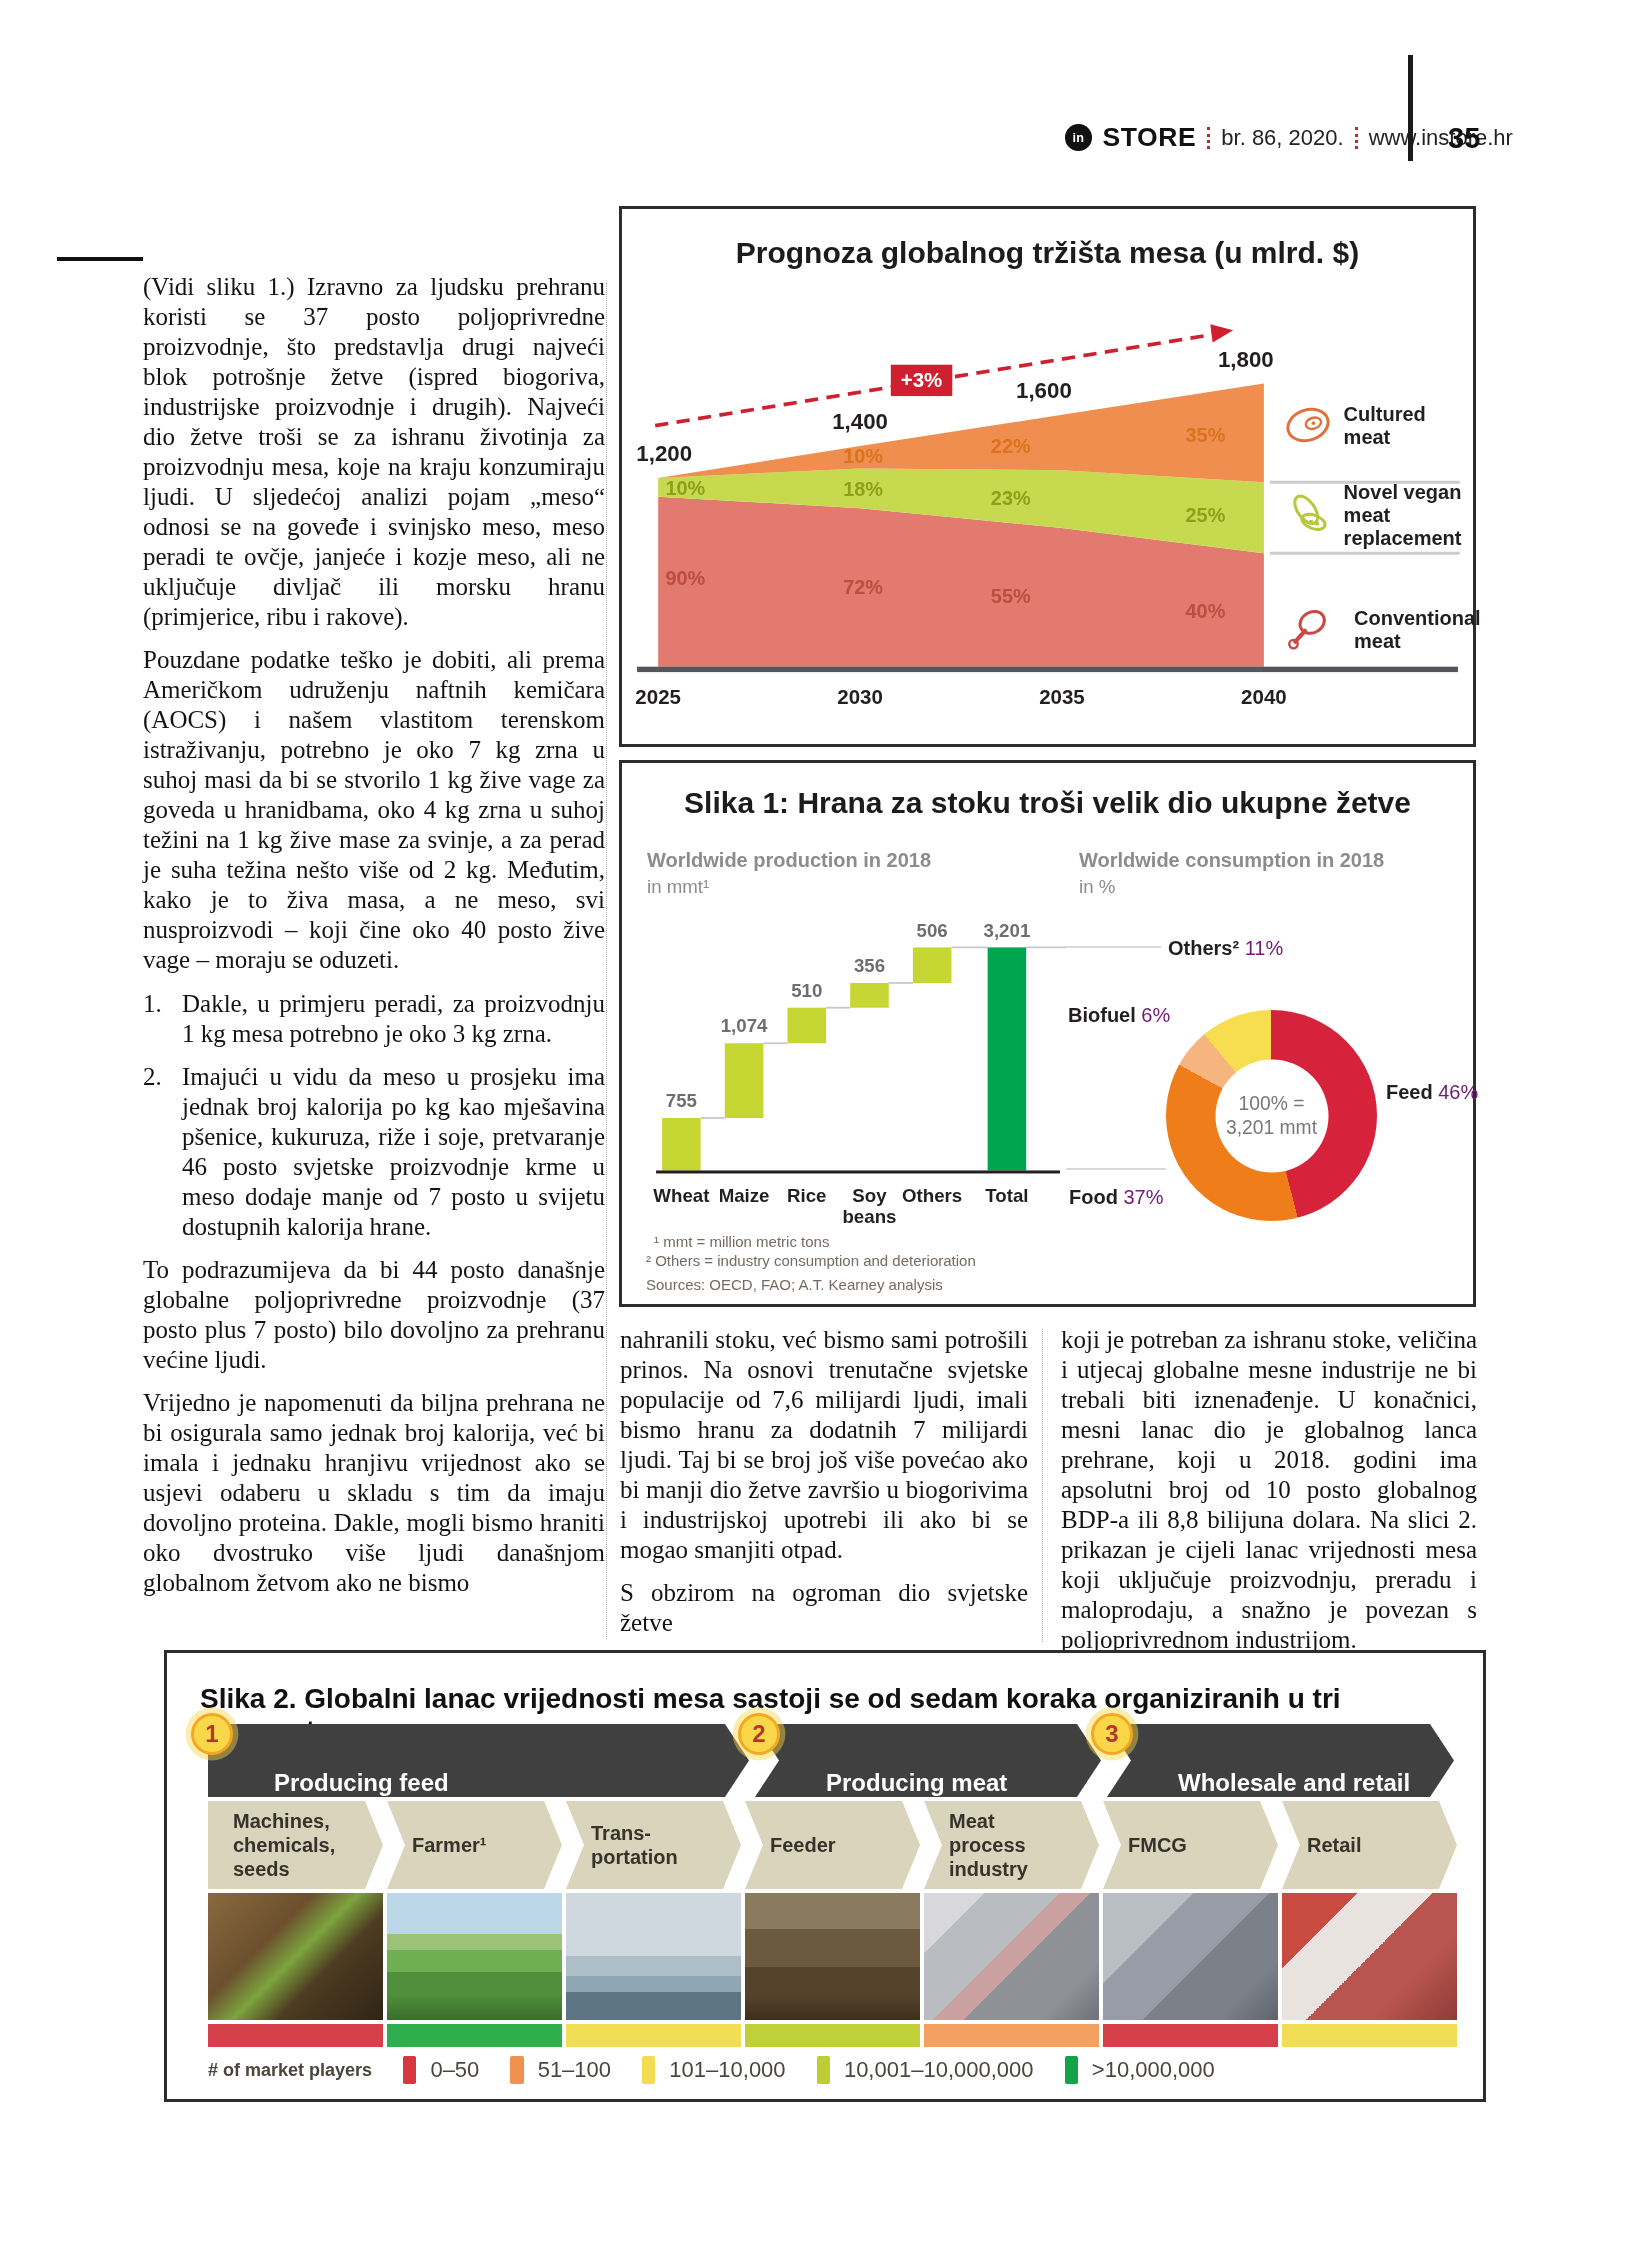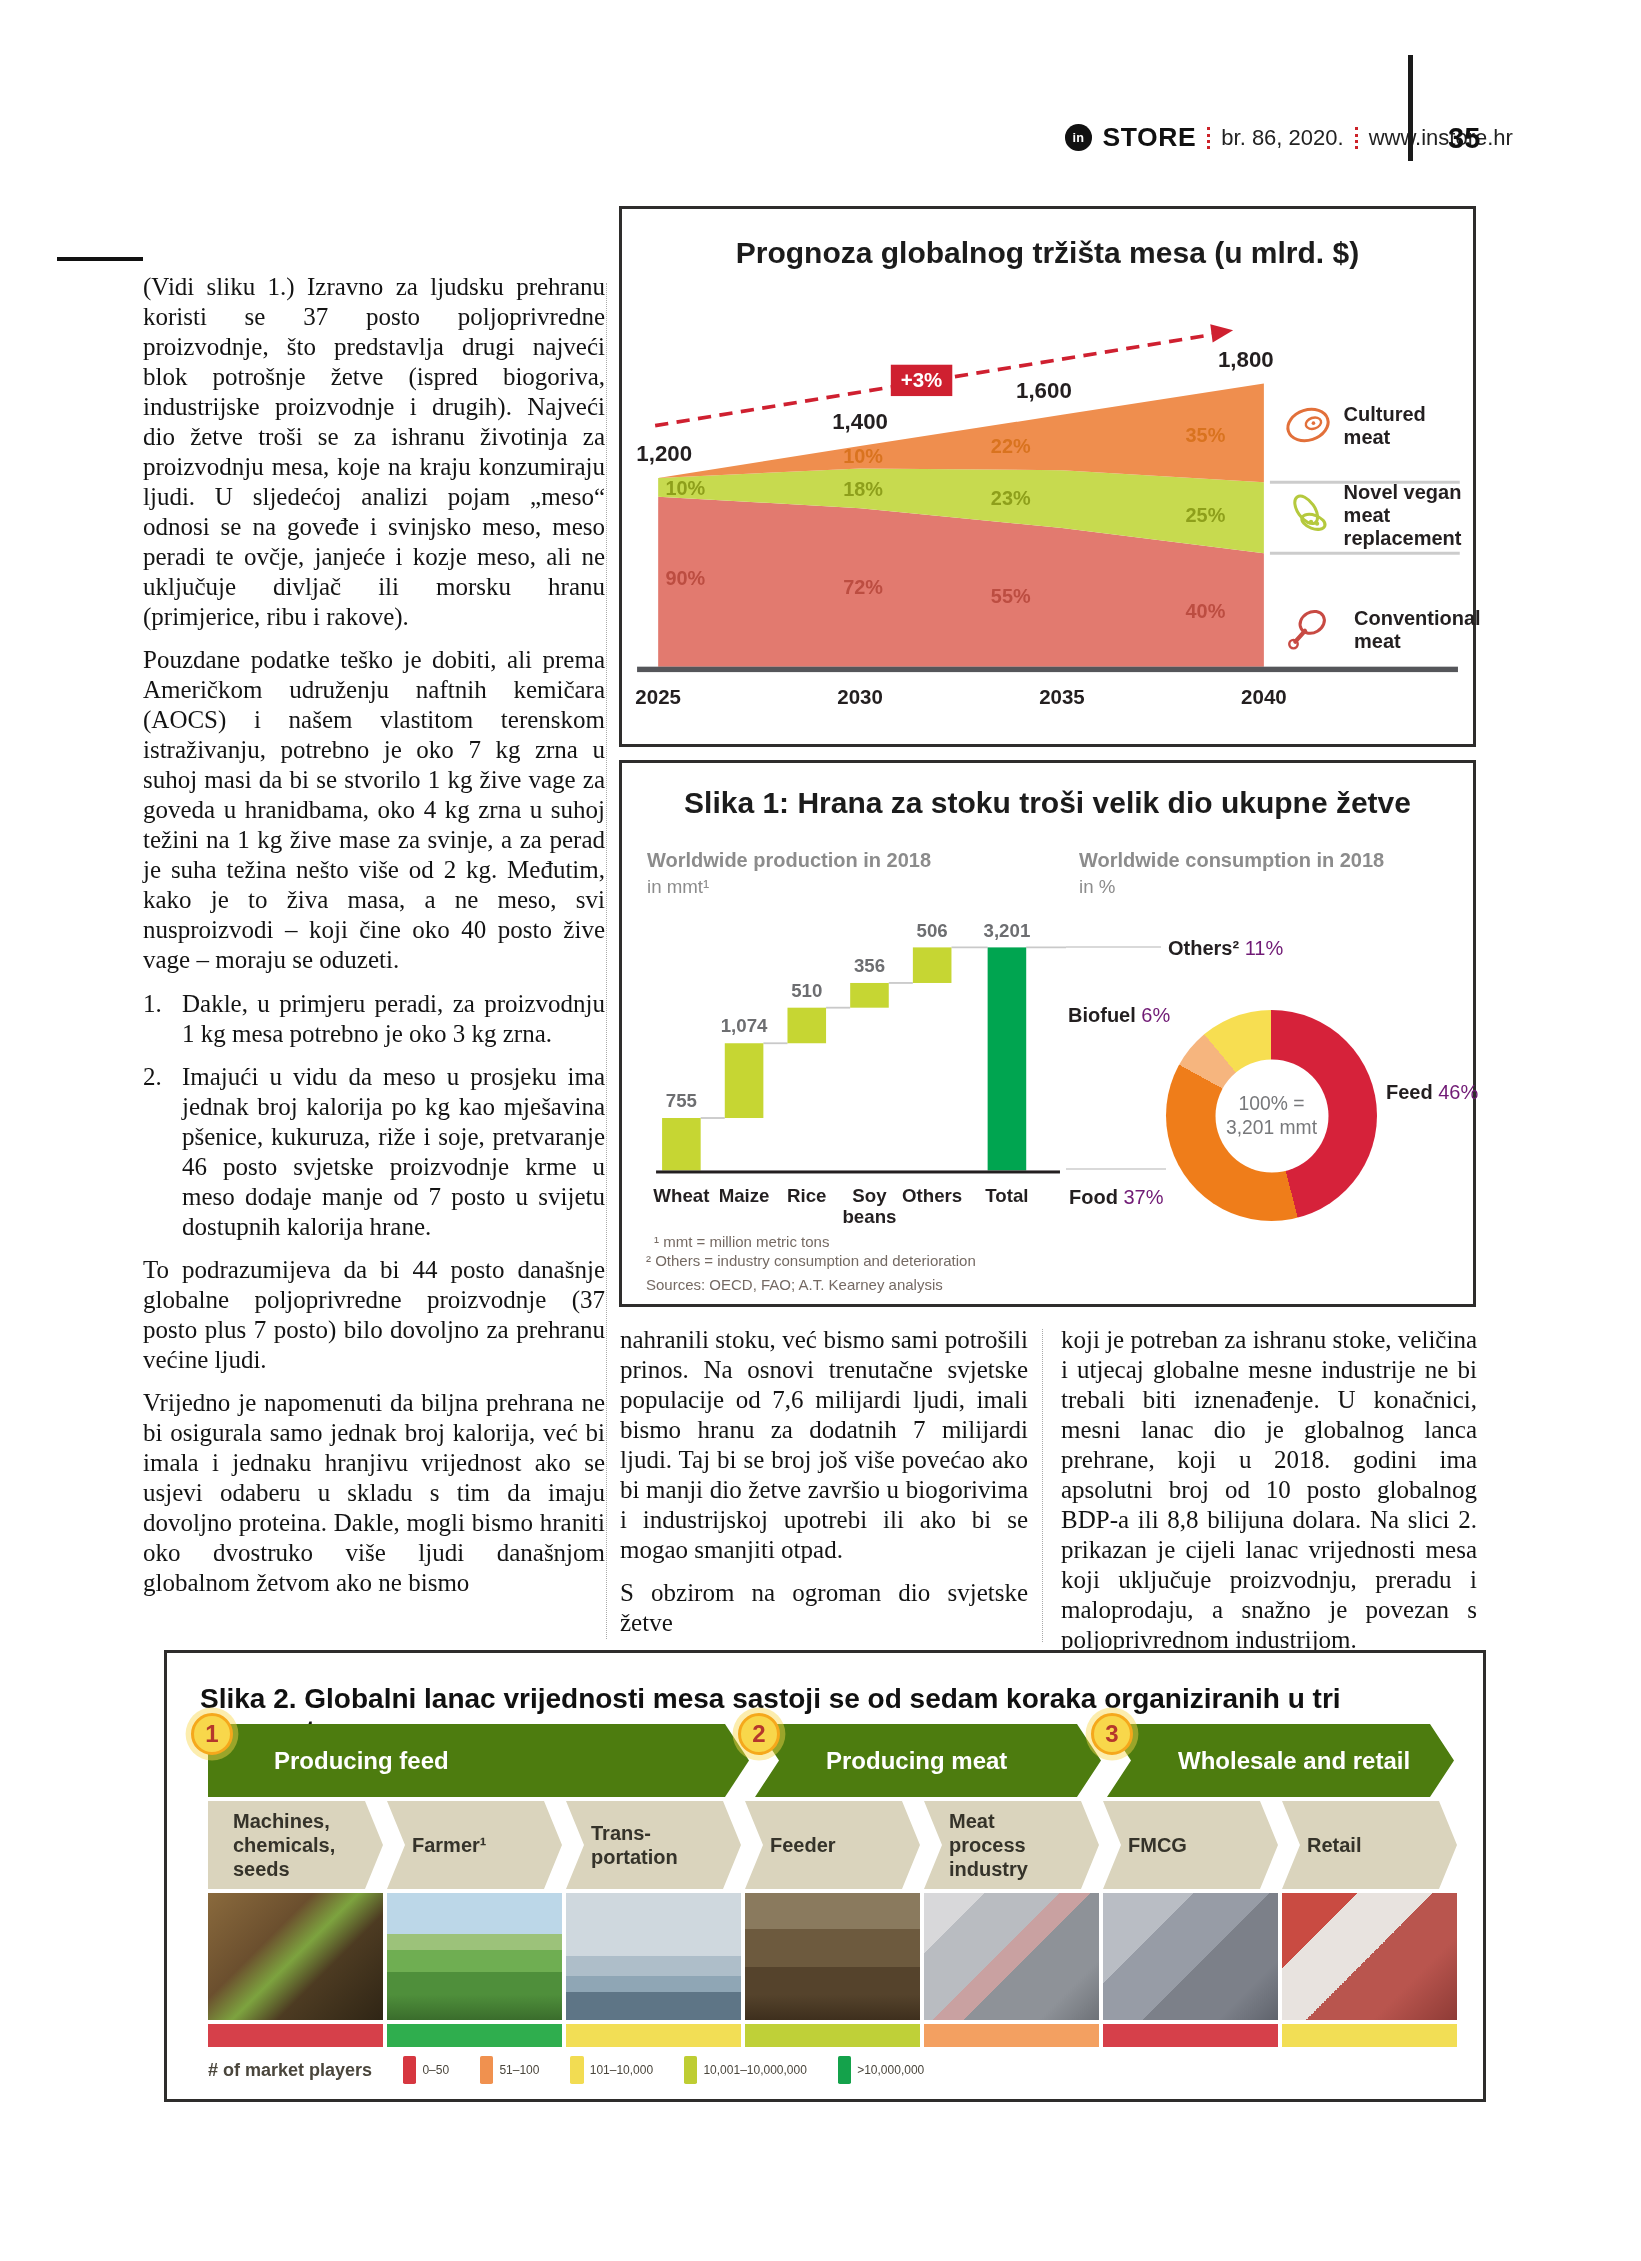--- a/index.html
+++ b/index.html
@@ -42,21 +42,21 @@
      font-family:"Liberation Sans",sans-serif;font-size:19.3px;color:#77787b;line-height:24px;}
   .dlabel{font-family:"Liberation Sans",sans-serif;font-size:20px;white-space:nowrap;}
   .dlabel b{color:#231f20;}
   .dlabel span{color:#701a75;}
 
   .fnote{font-family:"Liberation Sans",sans-serif;font-size:15px;color:#756a63;line-height:19.3px;}
 
   .grayline{background:#d9d9d9;height:1.8px;}
 
   
-  .band{position:absolute;height:73px;background:#4d7c0f;display:flex;align-items:center;}
+  .band{position:absolute;height:73px;background:#404040;display:flex;align-items:flex-end;}
   .band-label{color:#fff;font-family:"Liberation Sans",sans-serif;font-weight:bold;font-size:24px;white-space:nowrap;}
   .chev-first{clip-path:polygon(0 0, calc(100% - 24px) 0, 100% 50%, calc(100% - 24px) 100%, 0 100%);}
   .chev-mid{clip-path:polygon(0 0, calc(100% - 24px) 0, 100% 50%, calc(100% - 24px) 100%, 0 100%, 24px 50%);}
   .numcircle{position:absolute;width:42px;height:42px;border-radius:50%;background:#f8d74b;
      border:3px solid #f5a81c;box-sizing:border-box;display:flex;align-items:center;justify-content:center;
      font-family:"Liberation Sans",sans-serif;font-weight:900;font-size:24px;color:#b5372c;
      box-shadow:0 0 0 5.4px rgba(248,215,75,.45);z-index:5;}
   .step{position:absolute;height:88px;background:#dad4bd;display:flex;align-items:center;
      clip-path:polygon(0 0, calc(100% - 18px) 0, 100% 50%, calc(100% - 18px) 100%, 0 100%, 18px 50%);}
   .step.first{clip-path:polygon(0 0, calc(100% - 18px) 0, 100% 50%, calc(100% - 18px) 100%, 0 100%);}
@@ -66,22 +66,22 @@
   .p1{background:linear-gradient(135deg,#8a6a3d 0%,#6b4f2e 35%,#7da33f 50%,#4d3b22 65%,#2f2515 100%);}
   .p2{background:linear-gradient(180deg,#bcd7e8 0 32%,#9cc27a 32% 45%,#6fae52 45% 62%,#4f8f3b 62% 80%,#3a6d2c 100%);}
   .p3{background:linear-gradient(180deg,#cfd8de 0 50%,#aebec9 50% 65%,#8fa6b5 65% 78%,#5e7586 78% 100%);}
   .p4{background:linear-gradient(180deg,#8a7a5e 0 28%,#6d5a3e 28% 58%,#55432c 58% 80%,#3e2f1d 100%);}
   .p5{background:linear-gradient(135deg,#d8d8da 0 20%,#b9bcc1 20% 45%,#c9a1a1 45% 55%,#8e9298 55% 80%,#6e7278 100%);}
   .p6{background:linear-gradient(135deg,#b9bdc4 0 30%,#979ca6 30% 55%,#7c8089 55% 80%,#5f636c 100%);}
   .p7{background:linear-gradient(135deg,#c94b42 0 25%,#e8e3df 25% 50%,#b9554e 50% 72%,#8e3b36 100%);}
   .stripcell{position:absolute;height:23px;}
   .mleg{position:absolute;display:flex;align-items:center;gap:31px;}
   .mleg-title{font-family:"Liberation Sans",sans-serif;font-weight:bold;font-size:18px;color:#4a463c;}
-  .mleg-item{display:flex;align-items:center;gap:6px;font-family:"Liberation Sans",sans-serif;
-     font-size:12px;color:#4a463c;}
+  .mleg-item{display:flex;align-items:center;gap:14px;font-family:"Liberation Sans",sans-serif;
+     font-size:22px;color:#4a463c;}
   .swatch{width:13.3px;height:28px;border-radius:1.8px;display:inline-block;}
   .svgtxt{font-family:"Liberation Sans",sans-serif;}
 </style>
 </head>
 <body>
 
 <div id="page">
 
   <div class="abs hdr" style="left:1065px;top:118px;height:39px;">
     <span class="logo-circle">in</span>

